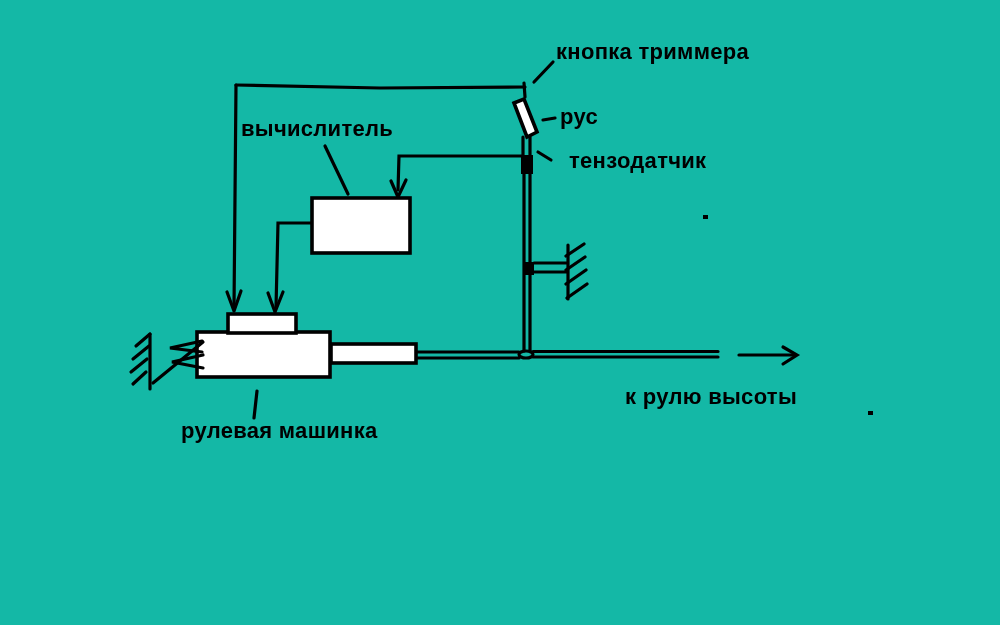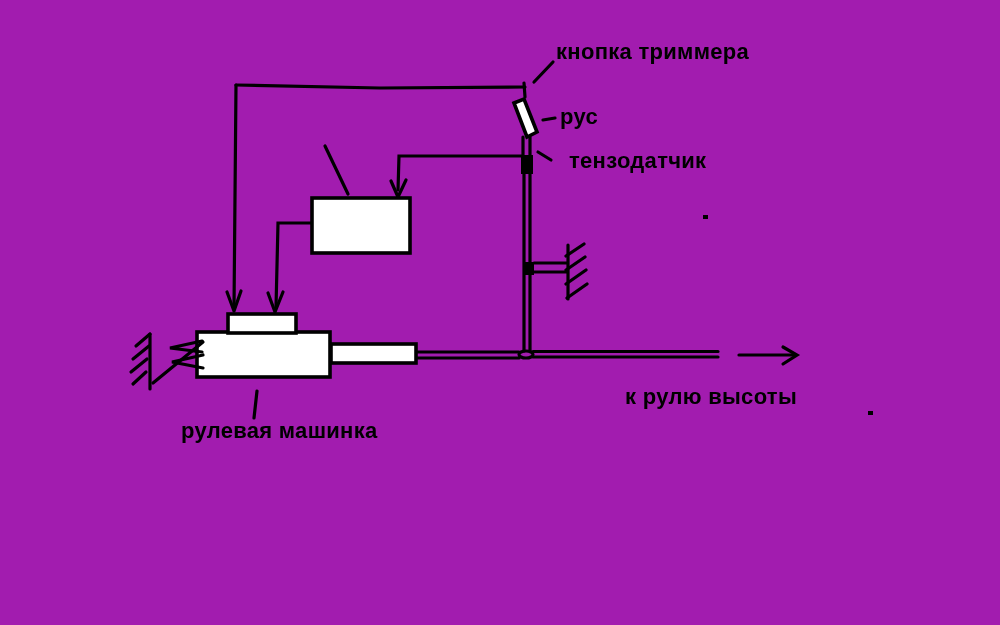--- a/index.html
+++ b/index.html
@@ -4,21 +4,21 @@
 <style>
   html, body {
     margin: 0;
     padding: 0;
     background: #ffffff;
   }
   #canvas {
     position: relative;
     width: 1000px;
     height: 625px;
-    background: #a21caf;
+    background: #14b8a6;
     overflow: hidden;
     font-family: "Liberation Sans", sans-serif;
   }
   #sketch {
     position: absolute;
     left: 0;
     top: 0;
   }
   #sketch * {
     stroke: #000000;
@@ -98,16 +98,17 @@
     <line class="thick" x1="325" y1="146" x2="348" y2="194"></line>
     <line class="thick" x1="257" y1="391" x2="254" y2="418"></line>
 
     <rect class="solid" x="703" y="215" width="5" height="4"></rect>
     <rect class="solid" x="868" y="411" width="5" height="4"></rect>
   </svg>
 
   <div class="label lbl-trimmer">кнопка триммера</div>
   <div class="label lbl-rus">рус</div>
   <div class="label lbl-gauge">тензодатчик</div>
+  <div class="label lbl-computer">вычислитель</div>
   <div class="label lbl-elevator">к рулю высоты</div>
   <div class="label lbl-servo">рулевая машинка</div>
 
 </div>
 
 </body></html>

